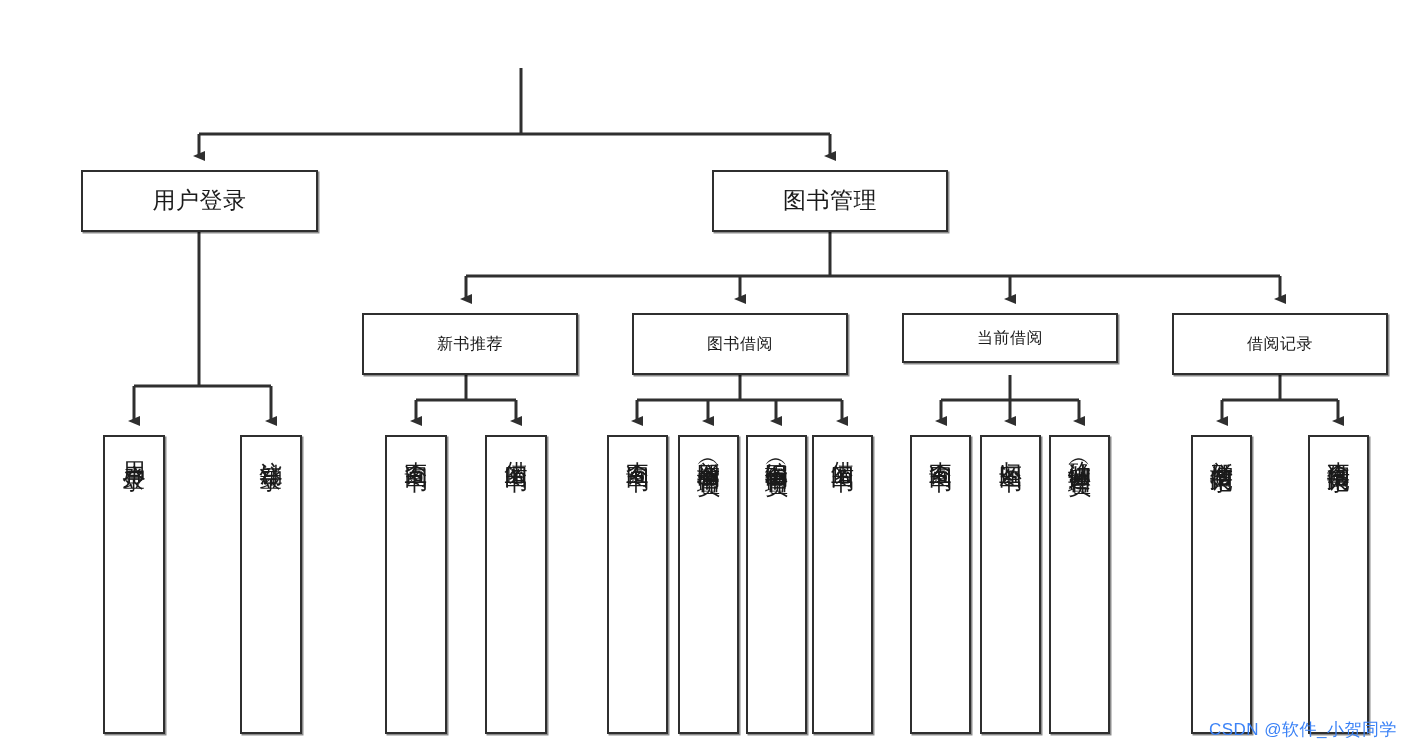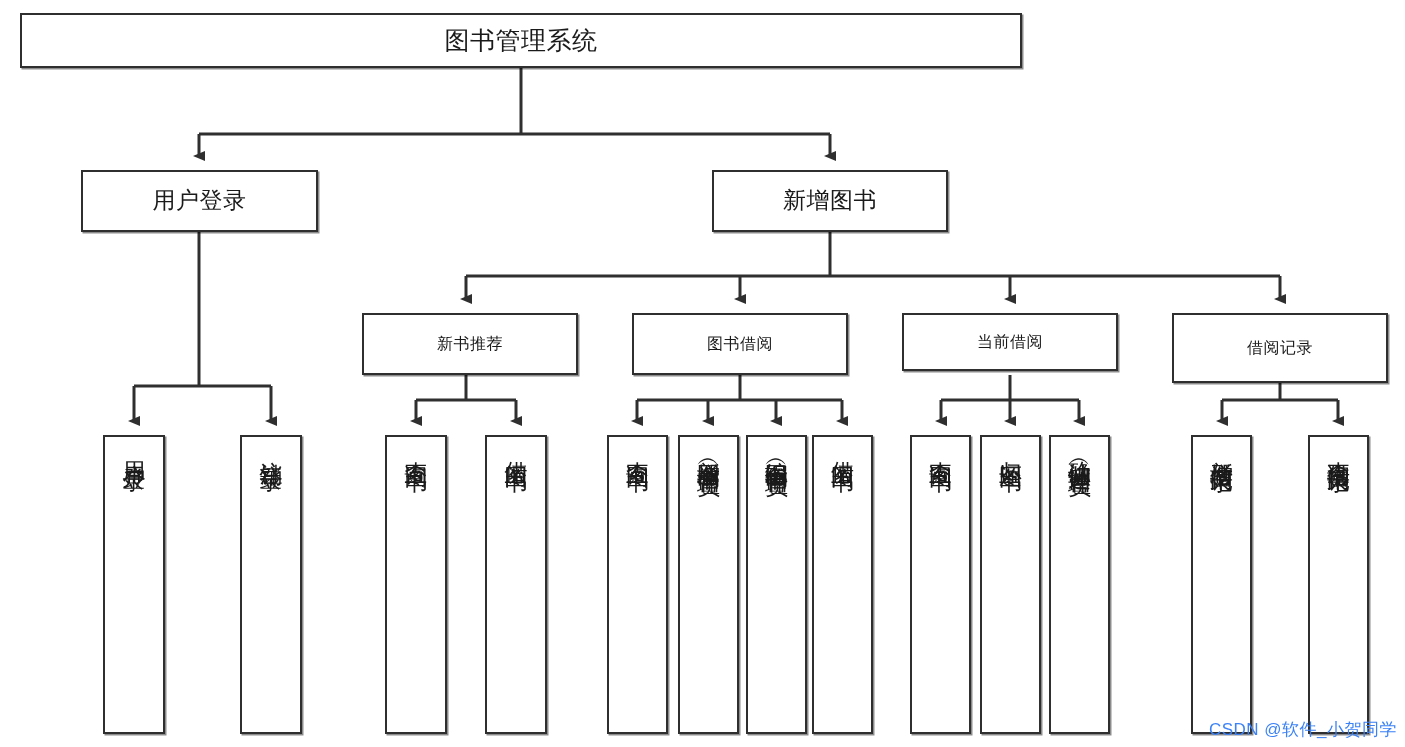--- a/index.html
+++ b/index.html
@@ -121,41 +121,38 @@
       <line x1="1010" y1="400" x2="1010" y2="421" marker-end="url(#arrow)"></line>
       <line x1="1079" y1="400" x2="1079" y2="421" marker-end="url(#arrow)"></line>
 
       <line x1="1280" y1="375" x2="1280" y2="400"></line>
       <line x1="1222" y1="400" x2="1338" y2="400"></line>
       <line x1="1222" y1="400" x2="1222" y2="421" marker-end="url(#arrow)"></line>
       <line x1="1338" y1="400" x2="1338" y2="421" marker-end="url(#arrow)"></line>
     </g>
   </svg>
 
-  <div class="node lvl-0" style="left:20px; top:13px; width:1002px; height:55px;">
-    <span class="label">图书管理系统</span>
-  </div>
 
   <div class="node lvl-1" style="left:81px; top:170px; width:237px; height:62px;">
     <span class="label">用户登录</span>
   </div>
   <div class="node lvl-1" style="left:712px; top:170px; width:236px; height:62px;">
-    <span class="label">新增图书</span>
+    <span class="label">图书管理</span>
   </div>
 
   <div class="node lvl-2" style="left:362px; top:313px; width:216px; height:62px;">
     <span class="label">新书推荐</span>
   </div>
   <div class="node lvl-2" style="left:632px; top:313px; width:216px; height:62px;">
     <span class="label">图书借阅</span>
   </div>
-  <div class="node lvl-2" style="left:902px; top:313px; width:216px; height:58px;">
+  <div class="node lvl-2" style="left:902px; top:313px; width:216px; height:50px;">
     <span class="label">当前借阅</span>
   </div>
-  <div class="node lvl-2" style="left:1172px; top:313px; width:216px; height:70px;align-items:center;">
+  <div class="node lvl-2" style="left:1172px; top:313px; width:216px; height:62px;align-items:center;">
     <span class="label">借阅记录</span>
   </div>
 
   <div class="node leaf" style="left:103px; top:435px; width:62px; height:299px;">
     <span class="label">用户登录</span>
   </div>
   <div class="node leaf" style="left:240px; top:435px; width:62px; height:299px;">
     <span class="label">注销登录</span>
   </div>
 

